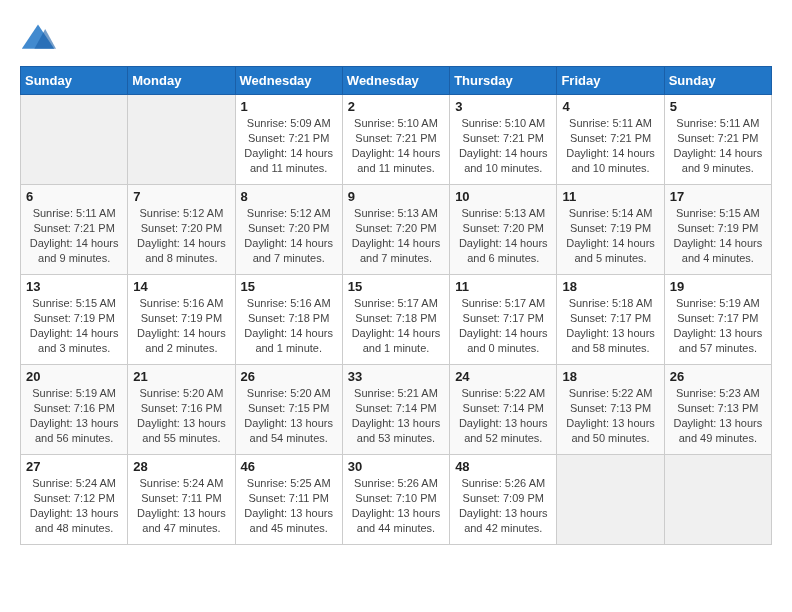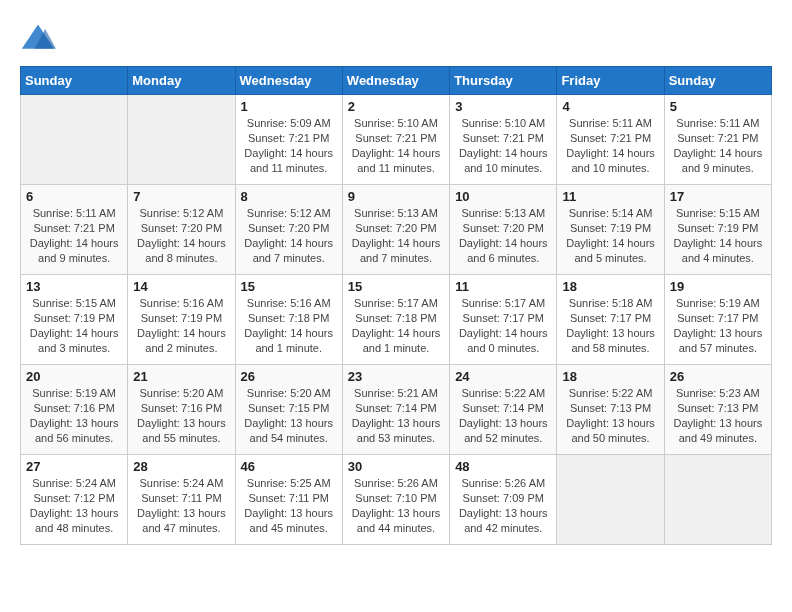--- a/index.html
+++ b/index.html
@@ -219,21 +219,21 @@
         </td>
         <td>
           <span class="day-number">21</span>
           <div class="day-info">Sunrise: 5:20 AM<br>Sunset: 7:16 PM<br>Daylight: 13 hours<br>and 55 minutes.</div>
         </td>
         <td>
           <span class="day-number">26</span>
           <div class="day-info">Sunrise: 5:20 AM<br>Sunset: 7:15 PM<br>Daylight: 13 hours<br>and 54 minutes.</div>
         </td>
         <td>
-          <span class="day-number">23</span>
+          <span class="day-number">33</span>
           <div class="day-info">Sunrise: 5:21 AM<br>Sunset: 7:14 PM<br>Daylight: 13 hours<br>and 53 minutes.</div>
         </td>
         <td>
           <span class="day-number">24</span>
           <div class="day-info">Sunrise: 5:22 AM<br>Sunset: 7:14 PM<br>Daylight: 13 hours<br>and 52 minutes.</div>
         </td>
         <td>
           <span class="day-number">18</span>
           <div class="day-info">Sunrise: 5:22 AM<br>Sunset: 7:13 PM<br>Daylight: 13 hours<br>and 50 minutes.</div>
         </td>

